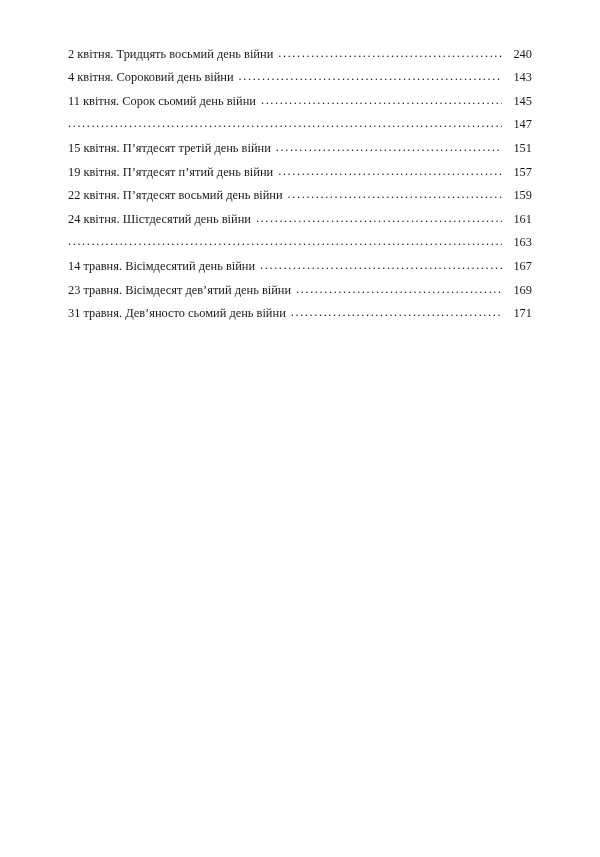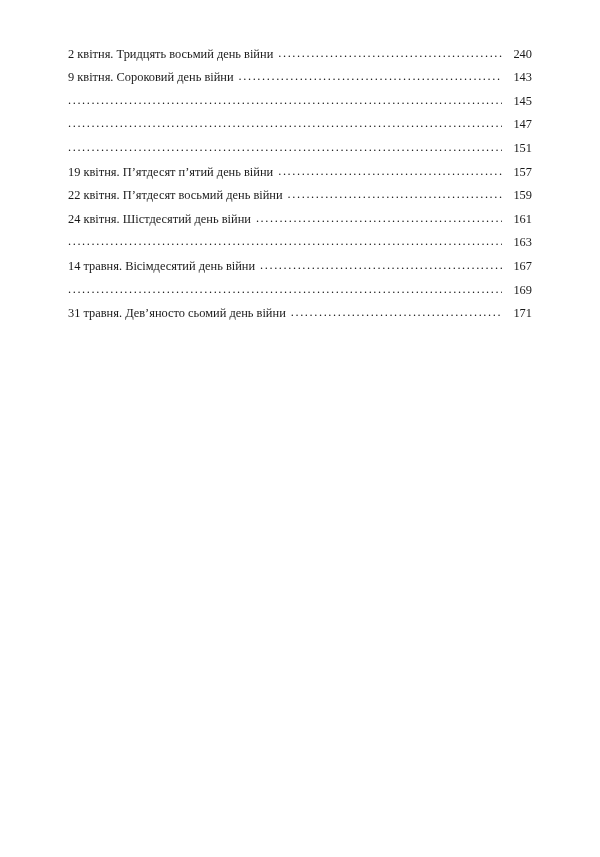--- a/index.html
+++ b/index.html
@@ -59,33 +59,35 @@
 <body>
 
 <div class="page">
   <ul class="toc" id="toc-list">
       <li class="toc-entry">
         <span class="toc-title">2 квітня. Тридцять восьмий день війни</span>
         <span class="toc-dots">...................................................................................................</span>
         <span class="toc-page">240</span>
       </li>
       <li class="toc-entry">
-        <span class="toc-title">9 квітня. Сороковий день війни</span>
+        <span class="toc-title">4 квітня. Сороковий день війни</span>
         <span class="toc-dots">...................................................................................................</span>
         <span class="toc-page">143</span>
       </li>
       <li class="toc-entry">
+        <span class="toc-title">11 квітня. Сорок сьомий день війни</span>
         <span class="toc-dots">...................................................................................................</span>
         <span class="toc-page">145</span>
       </li>
       <li class="toc-entry">
         <span class="toc-dots">...................................................................................................</span>
         <span class="toc-page">147</span>
       </li>
       <li class="toc-entry">
+        <span class="toc-title">15 квітня. П’ятдесят третій день війни</span>
         <span class="toc-dots">...................................................................................................</span>
         <span class="toc-page">151</span>
       </li>
       <li class="toc-entry">
         <span class="toc-title">19 квітня. П’ятдесят п’ятий день війни</span>
         <span class="toc-dots">...................................................................................................</span>
         <span class="toc-page">157</span>
       </li>
       <li class="toc-entry">
         <span class="toc-title">22 квітня. П’ятдесят восьмий день війни</span>
@@ -100,20 +102,21 @@
       <li class="toc-entry">
         <span class="toc-dots">...................................................................................................</span>
         <span class="toc-page">163</span>
       </li>
       <li class="toc-entry">
         <span class="toc-title">14 травня. Вісімдесятий день війни</span>
         <span class="toc-dots">...................................................................................................</span>
         <span class="toc-page">167</span>
       </li>
       <li class="toc-entry">
+        <span class="toc-title">23 травня. Вісімдесят дев’ятий день війни</span>
         <span class="toc-dots">...................................................................................................</span>
         <span class="toc-page">169</span>
       </li>
       <li class="toc-entry">
         <span class="toc-title">31 травня. Дев’яносто сьомий день війни</span>
         <span class="toc-dots">...................................................................................................</span>
         <span class="toc-page">171</span>
       </li>
     </ul>
 </div>

